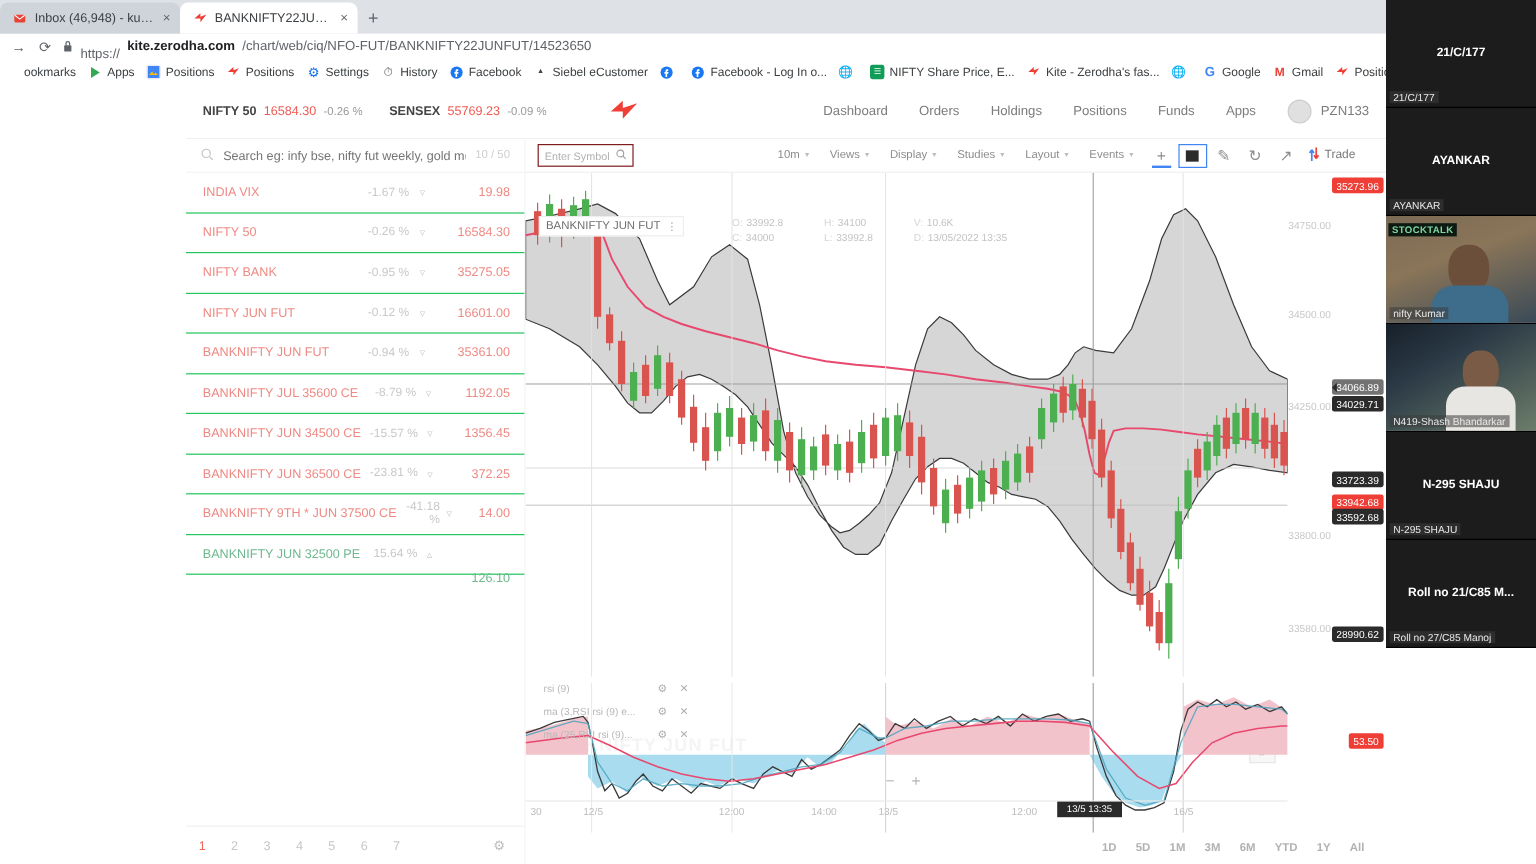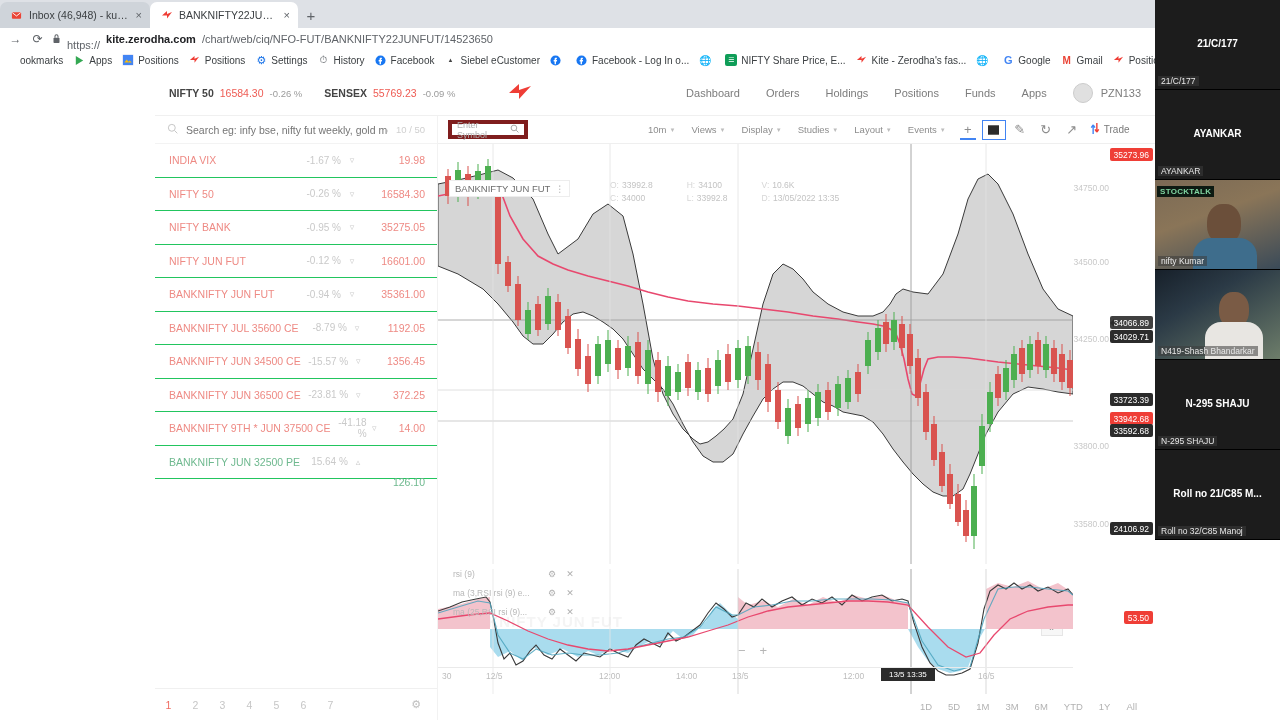--- a/index.html
+++ b/index.html
@@ -64,21 +64,21 @@
   .wl-ltp { width: 62px; text-align: right; color: #ee8a84; }
   .wl-ltp.up { color: #6fb98f; margin-top: 40px; }
   .wl-tabs { position: absolute; bottom: 0; left: 0; right: 0; height: 32px; display: flex; align-items: center; border-top: 1px solid #f0f0f0; }
   .wl-tab { width: 27px; text-align: center; font-size: 10.5px; color: #c6c6c6; cursor: pointer; }
   .wl-tab.sel { color: #ef6b60; }
   .wl-gear { margin-left: auto; margin-right: 16px; color: #c0c0c0; font-size: 11px; }
 
   
   .chart-wrap { position: absolute; left: 438px; top: 116px; width: 717px; height: 604px; background: #fff; }
   .ch-toolbar { height: 28px; display: flex; align-items: center; padding: 0 6px; gap: 0; border-bottom: 1px solid #efefef; }
-  .symbox { width: 80px; height: 19px; border: 4px solid #7f1d1d; display: flex; align-items: center; justify-content: space-between; padding: 0 5px; font-size: 9px; color: #b0b0b0; margin-left: 4px; }
+  .symbox { width: 80px; height: 19px; border: 1px solid #7f1d1d; display: flex; align-items: center; justify-content: space-between; padding: 0 5px; font-size: 9px; color: #b0b0b0; margin-left: 4px; }
   .tb-items { margin-left: 112px; display: flex; align-items: center; gap: 0; }
   .tb-it { font-size: 9.5px; color: #8d8d8d; padding: 0 8px; display: flex; align-items: center; gap: 3px; cursor: pointer; }
   .caret { font-size: 6px; color: #bdbdbd; }
   .tb-ico { width: 24px; height: 20px; display: flex; align-items: center; justify-content: center; font-size: 13px; color: #8d8d8d; cursor: pointer; position: relative; margin-left: 2px; }
   .tb-ico.sel-underline::after { content:""; position:absolute; bottom:0; left:4px; right:4px; height:2px; background:#4184f3; }
   .tb-ico.boxed { border: 1.5px solid #4184f3; }
   .trade-btn { display: flex; align-items: center; gap: 4px; font-size: 10px; color: #7a7a7a; margin-left: 6px; }
 
   .plot { position: absolute; left: 0; top: 28px; width: 717px; height: 576px; }
   .sym-chip { position: absolute; left: 11px; top: 36px; background: #fff; border: 1px solid #ededed; padding: 2px 5px; font-size: 9.5px; color: #6d6d6d; display: flex; align-items: center; gap: 5px; z-index: 6; }
@@ -100,21 +100,21 @@
   
   .ind-labels { position: absolute; left: 15px; top: 420px; z-index: 7; }
   .ind-row { display: flex; align-items: center; gap: 0; height: 19px; font-size: 8.5px; color: #b8b8b8; }
   .ind-nm { width: 90px; }
   .ind-ico { width: 18px; text-align: center; font-size: 9px; color: #b0b0b0; cursor: pointer; }
 
   
   .taxis { position: absolute; left: 0; bottom: 33px; width: 635px; height: 20px; border-top: 1px solid #eaeaea; }
   .tl { position: absolute; top: 3px; font-size: 8.5px; color: #bdbdbd; }
   .tchip { position: absolute; left: 443px; top: 0px; background: #2b2b2b; color: #fff; font-size: 8px; padding: 2px 8px; }
-  .ranges { position: absolute; right: 10px; bottom: 8px; display: flex; gap: 0; }
+  .ranges { position: absolute; right: 10px; bottom: 8px; display: flex; gap: 0; font-weight: bold; }
   .rg { font-size: 9.5px; color: #b2b2b2; padding: 0 8px; cursor: pointer; }
   .wm { position: absolute; left: 14px; bottom: 90px; font-size: 15px; color: #f4f4f4; font-weight: bold; letter-spacing: 1px; }
 
   
   .vpanel { position: absolute; left: 1155px; top: 0; width: 125px; height: 720px; background: #fff; }
   .vtile { width: 125px; height: 90px; background: #1c1c1c; position: relative; overflow: hidden; border-bottom: 1px solid #000; }
   .vtile-ctr { position: absolute; left: 0; right: 0; top: 50%; transform: translateY(-60%); text-align: center; color: #fff; font-size: 10px; font-weight: bold; padding: 0 5px; white-space: nowrap; overflow: hidden; text-overflow: ellipsis; }
   .vtile-nm { position: absolute; left: 3px; bottom: 3px; font-size: 8.5px; color: #e8e8e8; background: rgba(60,60,60,.55); padding: 0 3px; max-width: 118px; white-space: nowrap; overflow: hidden; text-overflow: ellipsis; }
   .vtile.cam1 { background: linear-gradient(160deg,#7b6a55 0%,#8a7558 40%,#3a4a58 100%); }
   .vtile.cam2 { background: linear-gradient(150deg,#17202a 0%,#2b3a46 35%,#6d7d6a 100%); }
@@ -635,26 +635,26 @@
     <div class="fwd">»</div>
 
     <div class="paxis">
       <div class="pl" style="top:39px;">34750.00</div>
       <div class="pl" style="top:113px;">34500.00</div>
       <div class="pl" style="top:190px;">34250.00</div>
       <div class="pl" style="top:297px;">33800.00</div>
       <div class="pl" style="top:375px;">33580.00</div>
 
       <div class="badge red" style="top:4px;background:#ef3e36;border-right-color:#ef3e36;">35273.96</div>
-      <div class="badge dark" style="top:172px;background:#404040;border-right-color:#2b2b2b;">34066.89</div>
+      <div class="badge dark" style="top:172px;background:#737373;border-right-color:#2b2b2b;">34066.89</div>
       <div class="badge dark" style="top:186px;background:#2b2b2b;border-right-color:#2b2b2b;">34029.71</div>
       <div class="badge dark" style="top:249px;background:#2b2b2b;border-right-color:#2b2b2b;">33723.39</div>
       <div class="badge red" style="top:268px;background:#ef3e36;border-right-color:#ef3e36;">33942.68</div>
       <div class="badge dark" style="top:280px;background:#2b2b2b;border-right-color:#2b2b2b;">33592.68</div>
-      <div class="badge dark" style="top:378px;background:#2b2b2b;border-right-color:#2b2b2b;">24106.92</div>
+      <div class="badge dark" style="top:378px;background:#2b2b2b;border-right-color:#2b2b2b;">28990.62</div>
       <div class="badge red" style="top:467px;background:#ef3e36;border-right-color:#ef3e36;">53.50</div>
     </div>
 
     <div class="ind-labels">
       <div class="ind-row">
         <span class="ind-nm">rsi (9)</span>
         <span class="ind-ico">⚙</span>
         <span class="ind-ico">✕</span>
       </div>
       <div class="ind-row">
@@ -734,15 +734,15 @@
     <div class="cam-person" style="left:64px;top:22px;width:30px;height:36px;background:#7a5b45;border-radius:45%;"></div>
     <div class="cam-person" style="left:50px;top:52px;width:58px;height:40px;background:#e8e6e2;border-radius:16px 16px 0 0;"></div>
     <div class="vtile-nm">N419-Shash Bhandarkar</div>
   </div>
   <div class="vtile">
     <div class="vtile-ctr">N-295 SHAJU</div>
     <div class="vtile-nm">N-295 SHAJU</div>
   </div>
   <div class="vtile">
     <div class="vtile-ctr">Roll no 21/C85 M...</div>
-    <div class="vtile-nm">Roll no 32/C85 Manoj</div>
+    <div class="vtile-nm">Roll no 27/C85 Manoj</div>
   </div>
 </div>
 
 </body></html>

